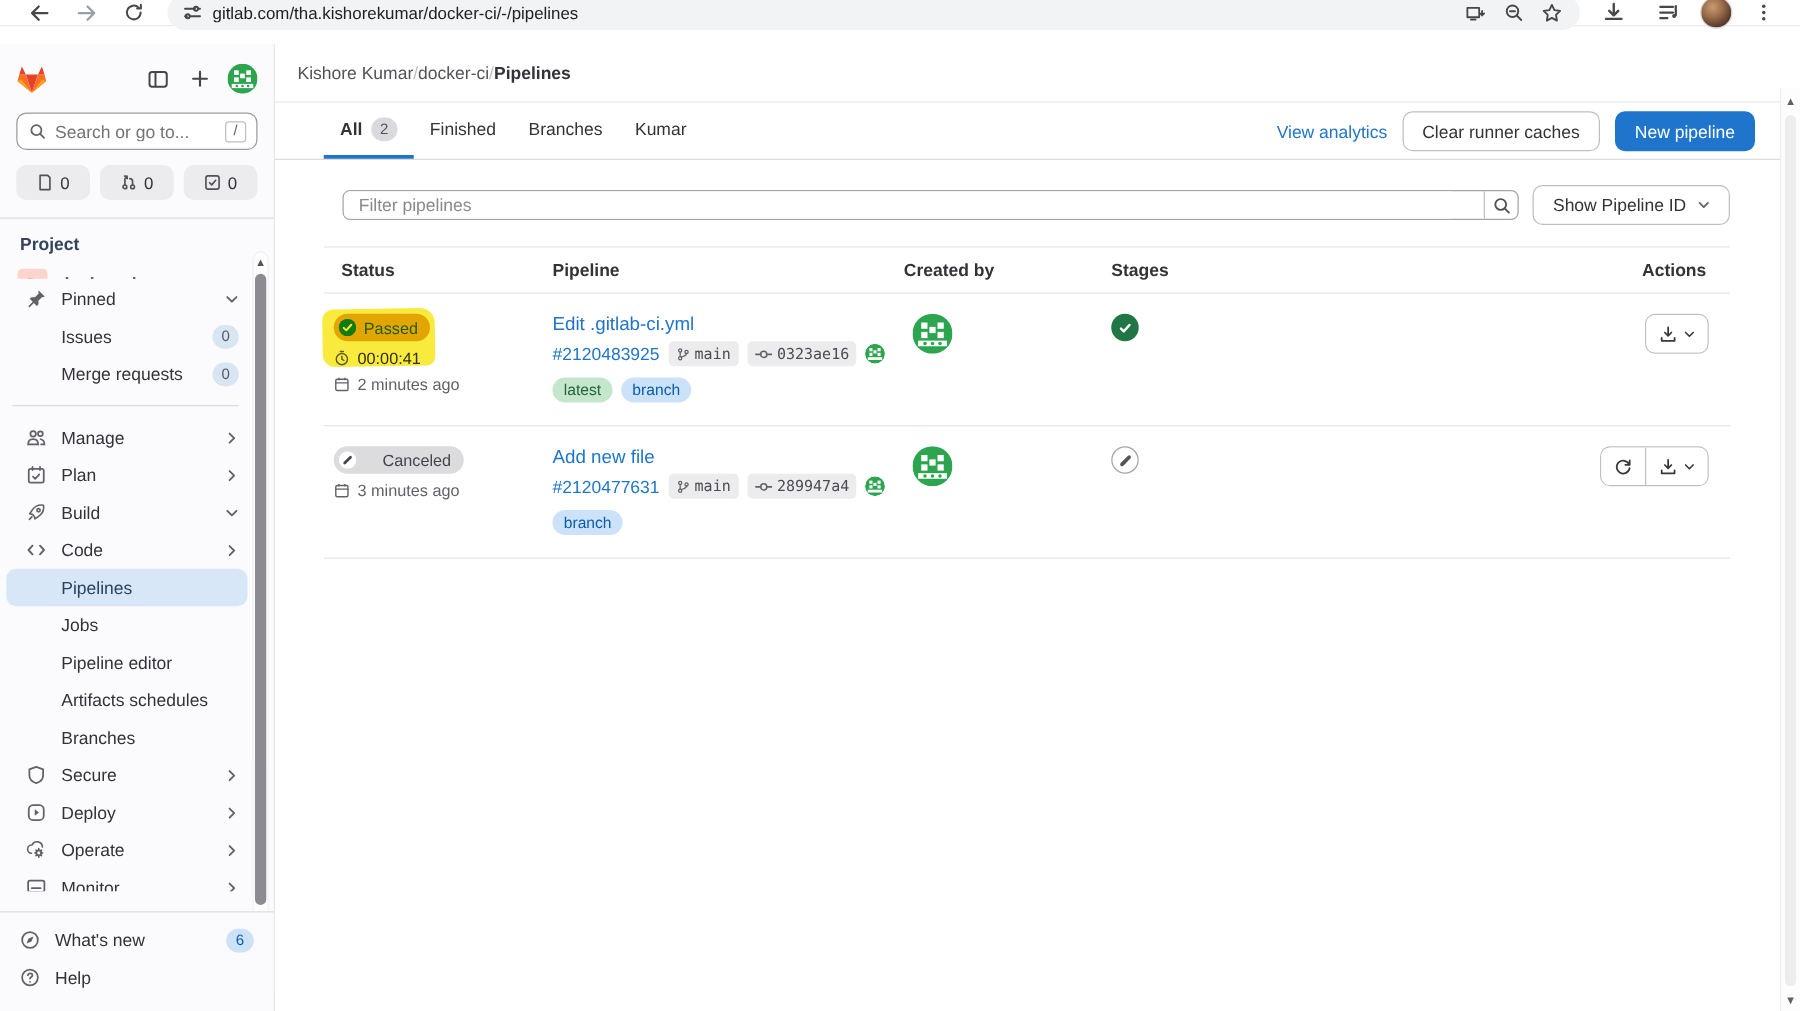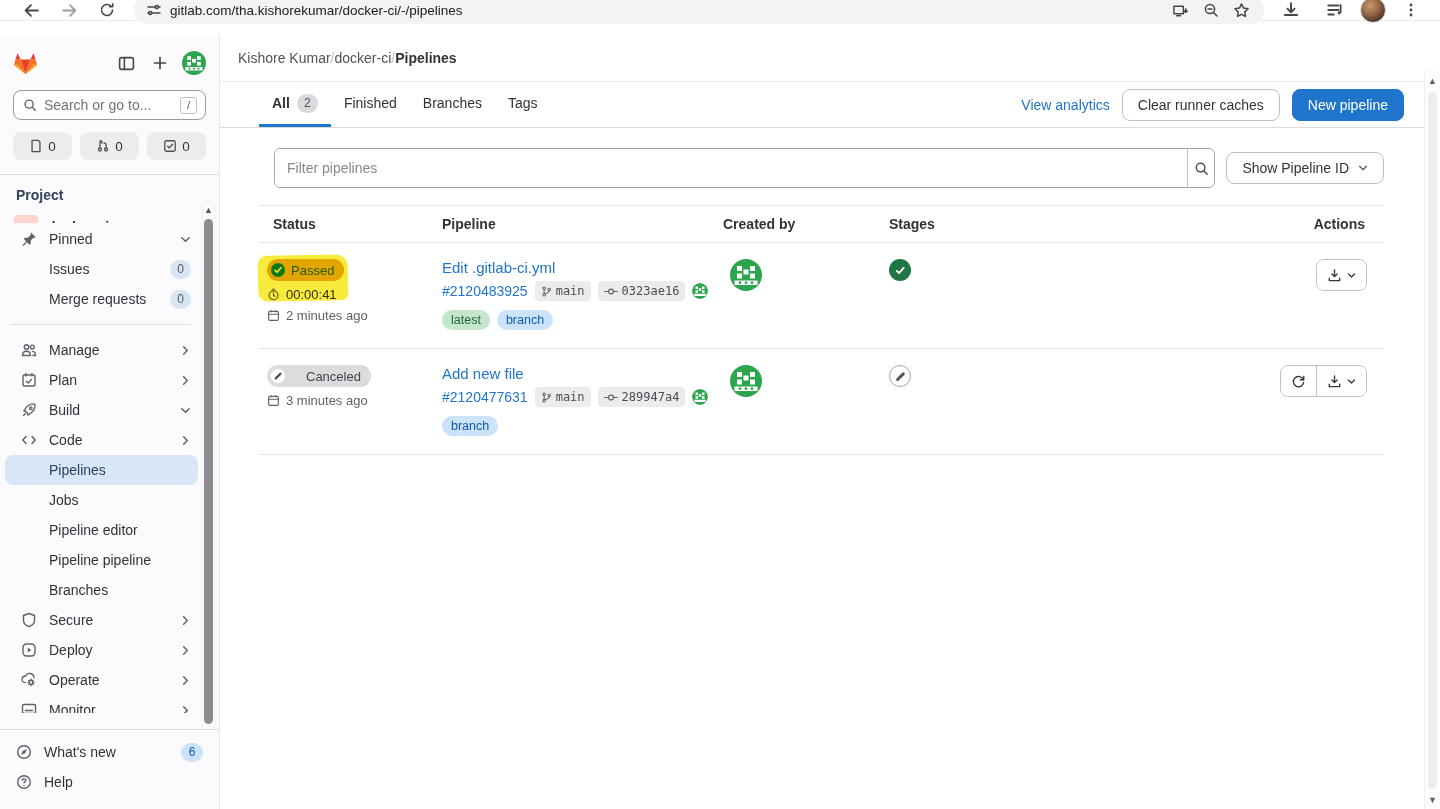--- a/index.html
+++ b/index.html
@@ -71,21 +71,21 @@
   .tab { display:flex; align-items:center; gap:7px; padding:0 13px; font-size:14px; color:#333238; cursor:pointer; border-bottom:3px solid transparent; }
   .tab.active { font-weight:700; border-bottom-color:#1f75cb; }
   .tab-count { background:#d9d9de; color:#535158; min-width:21px; height:19px; border-radius:10px; font-size:12px; font-weight:400; display:flex; align-items:center; justify-content:center; padding:0 6px; }
   .tabs-actions { margin-left:auto; display:flex; align-items:center; gap:12px; }
   .link-btn { color:#1f75cb; cursor:pointer; font-size:14px; }
   .btn { height:32px; border:1px solid #bfbfc3; background:#fff; border-radius:8px; padding:0 15px; font-size:14px; color:#333238; display:flex; align-items:center; cursor:pointer; font-family:"Liberation Sans",sans-serif; }
   .btn-primary { background:#1f75cb; border-color:#1f75cb; color:#fff; }
 
   .content { padding:20px 0 0 39px; }
   .filter-row { display:flex; align-items:center; width:1125px; }
-  .filter-box { margin-left:15px; flex:1; height:40px; border:1px solid #a4a3a9; border-radius:6px; display:flex; align-items:stretch; background:#fff; overflow:hidden;gap:26px; }
+  .filter-box { margin-left:15px; flex:1; height:24px; border:1px solid #a4a3a9; border-radius:6px; display:flex; align-items:stretch; background:#fff; overflow:hidden;gap:26px; }
   .filter-box input { flex:1; border:none; outline:none; padding:0 12px; font-size:14px; color:#333238; font-family:"Liberation Sans",sans-serif; }
   .filter-box input::placeholder { color:#89888d; }
   .search-seg { width:27px; border-left:1px solid #bfbfc3; display:flex; align-items:center; justify-content:center; color:#535158; cursor:pointer; }
   .show-id-btn { margin-left:11px; gap:9px; }
   .show-id-btn .chev-sm { color:#626168; }
 
   
   .ptable { width:1125px; margin-top:17px; }
   .prow { display:grid; grid-template-columns:183px 281px 166px 250px 1fr; border-top:1px solid #e6e6e9; }
   .prow.header { height:37px; align-items:center; font-weight:700; font-size:14px; }
@@ -386,21 +386,21 @@
       <div class="nav-item nav-child active">
         <span class="nlabel">Pipelines</span>
       </div>
       <div class="nav-item nav-child">
         <span class="nlabel">Jobs</span>
       </div>
       <div class="nav-item nav-child">
         <span class="nlabel">Pipeline editor</span>
       </div>
       <div class="nav-item nav-child">
-        <span class="nlabel">Pipeline pipeline</span>
+        <span class="nlabel">Artifacts schedules</span>
       </div>
       <div class="nav-item nav-child">
         <span class="nlabel">Branches</span>
       </div>
       <div class="nav-item">
         <span class="nicon">
             <svg viewBox="0 0 16 16" width="16" height="16" fill="none" stroke="currentColor" stroke-width="1.4" stroke-linejoin="round">
               <path d="M8 1.5l5.5 2v4.7c0 3.4-2.5 5.4-5.5 6.3-3-.9-5.5-2.9-5.5-6.3V3.5z"></path>
             </svg>
           </span>
@@ -501,21 +501,21 @@
         <span>All</span>
         <span class="tab-count">2</span>
       </div>
       <div class="tab">
           <span>Finished</span>
         </div>
       <div class="tab">
           <span>Branches</span>
         </div>
       <div class="tab">
-          <span>Tags</span>
+          <span>Kumar</span>
         </div>
       <div class="tabs-actions">
         <span class="link-btn">View analytics</span>
         <button class="btn">Clear runner caches</button>
         <button class="btn btn-primary">New pipeline</button>
       </div>
     </div>
 
     <div class="content">
       <div class="filter-row">

